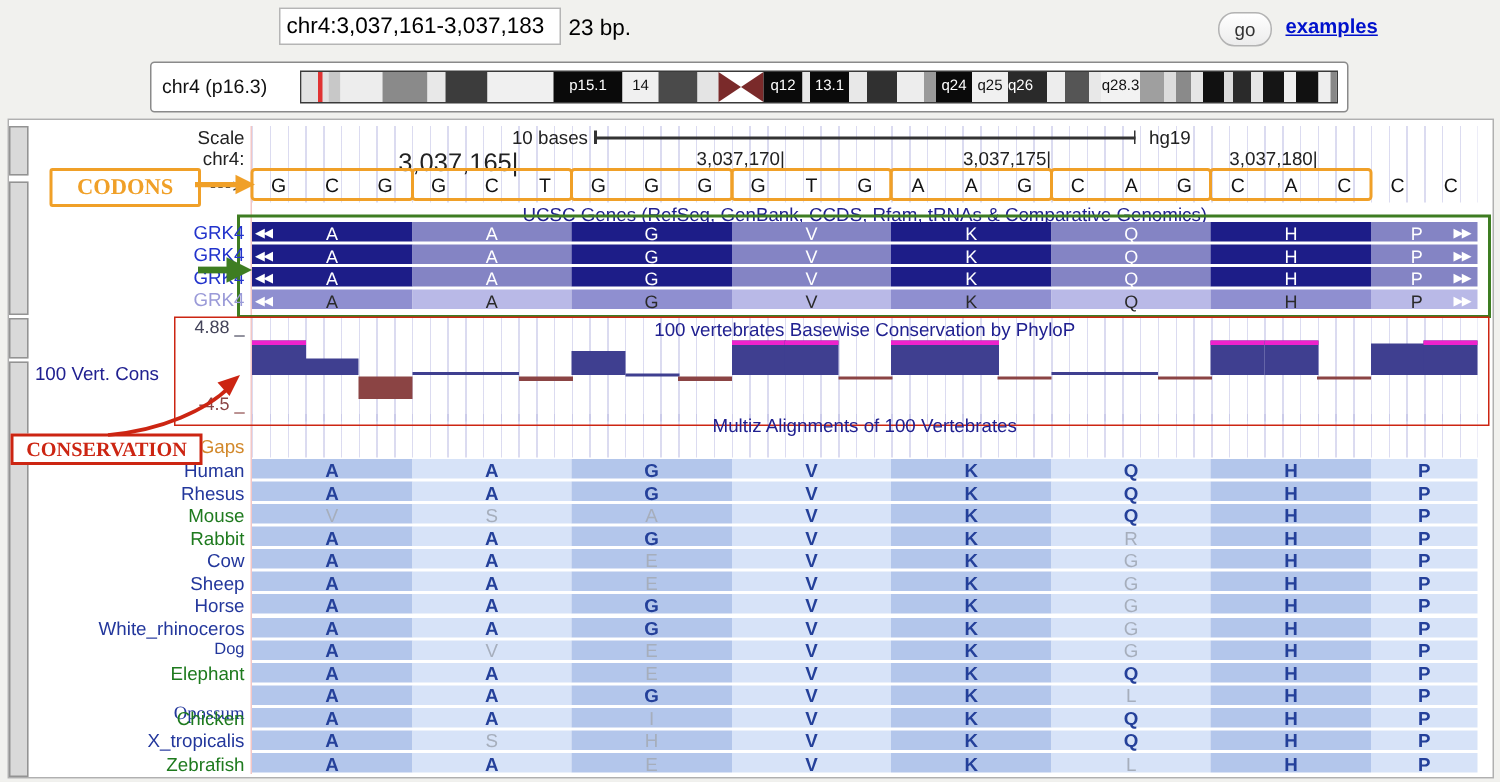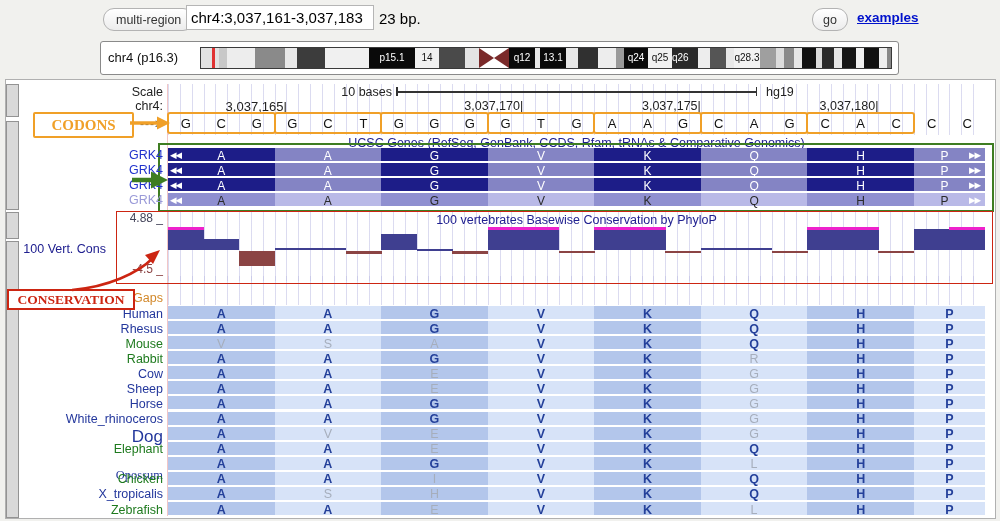--- a/index.html
+++ b/index.html
@@ -21,21 +21,20 @@
   .serifbox{position:absolute;display:flex;align-items:center;justify-content:center;
             font-family:"Liberation Serif",serif;font-weight:bold;text-align:center;background:rgba(255,255,255,.0);}
   .grid{position:absolute;background:repeating-linear-gradient(to right,rgba(190,190,228,.55) 0px,rgba(190,190,228,.55) 1px,transparent 1px,transparent 11.84px);}
   svg{position:absolute;left:0;top:0;pointer-events:none;}
 </style>
 </head>
 <body>
 
 <div id="canvas">
 
-  <div class="btn" style="left:103px;top:8px;">multi-region</div>
   <input id="pos-input" class="inputbox" value="chr4:3,037,161-3,037,183" style="">
   <div class="abs" style="left:379px;top:10px;font-size:15px;color:#000;">23 bp.</div>
   <div class="btn" style="left:812px;top:8px;padding:0 10px;">go</div>
   <div class="abs link" style="left:857px;top:10px;">examples</div>
 
   <div class="abs" style="left:100px;top:41px;width:797px;height:32px;background:#fff;border:1px solid #8a8a8a;border-radius:3px;"></div>
   <div class="abs" style="left:108px;top:50px;font-size:13px;color:#111;">chr4 (p16.3)</div>
   <div id="ideo-strip" class="abs" style="left:200px;top:47px;width:690px;height:20px;border:1px solid #3a3a3a;overflow:hidden;background:#fff;">
       <div style="position: absolute; left: 0px; top: 0px; width: 18px; height: 20px; background: rgb(226, 226, 226); font-size: 10px; line-height: 20px; text-align: center; overflow: visible; white-space: nowrap;"></div>
       <div style="position: absolute; left: 18px; top: 0px; width: 8px; height: 20px; background: rgb(200, 200, 200); font-size: 10px; line-height: 20px; text-align: center; overflow: visible; white-space: nowrap;"></div>
@@ -96,21 +95,21 @@
 
   <div class="rlabel" style="left:60px;top:85px;width:103px;font-size:12.5px;color:#222;">Scale</div>
   <div class="rlabel" style="left:292px;top:85px;width:100px;font-size:12.5px;color:#222;">10 bases</div>
   <div class="abs" style="left:396px;top:91px;width:361px;height:1.5px;background:#333;"></div>
   <div class="abs" style="left:396px;top:87px;width:1.5px;height:9px;background:#333;"></div>
   <div class="abs" style="left:755.5px;top:87px;width:1.5px;height:9px;background:#333;"></div>
   <div class="abs" style="left:766px;top:85px;font-size:12.5px;color:#222;">hg19</div>
   <div class="rlabel" style="left:60px;top:99px;width:103px;font-size:12.5px;color:#222;">chr4:</div>
   <div class="rlabel" style="left:104px;top:117px;width:59px;font-size:12px;color:#333;letter-spacing:1px;">---&gt;</div>
   <div id="ruler-coords">
-      <div style="position: absolute; left: 225.609px; top: 99px; width: 120px; font-size: 13px; color: rgb(34, 34, 34);">3,037,165|</div>
+      <div style="position: absolute; left: 225.609px; top: 99px; width: 120px; text-align: right; font-size: 17px; color: rgb(34, 34, 34);">3,037,165|</div>
       <div style="position: absolute; left: 403.217px; top: 99px; width: 120px; text-align: right; font-size: 12.5px; color: rgb(34, 34, 34);">3,037,170|</div>
       <div style="position: absolute; left: 580.826px; top: 99px; width: 120px; text-align: right; font-size: 12.5px; color: rgb(34, 34, 34);">3,037,175|</div>
       <div style="position: absolute; left: 758.435px; top: 99px; width: 120px; text-align: right; font-size: 12.5px; color: rgb(34, 34, 34);">3,037,180|</div>
     </div>
   <div id="base-row">
       <div style="position: absolute; left: 185.761px; top: 116px; transform: translateX(-50%); font-size: 13px; color: rgb(17, 17, 17);">G</div>
       <div style="position: absolute; left: 221.283px; top: 116px; transform: translateX(-50%); font-size: 13px; color: rgb(17, 17, 17);">C</div>
       <div style="position: absolute; left: 256.804px; top: 116px; transform: translateX(-50%); font-size: 13px; color: rgb(17, 17, 17);">G</div>
       <div style="position: absolute; left: 292.326px; top: 116px; transform: translateX(-50%); font-size: 13px; color: rgb(17, 17, 17);">G</div>
       <div style="position: absolute; left: 327.848px; top: 116px; transform: translateX(-50%); font-size: 13px; color: rgb(17, 17, 17);">C</div>
@@ -264,20 +263,21 @@
       <div style="position: absolute; left: 842.913px; top: 227.027px; width: 35.9217px; height: 23.4728px; background: rgb(63, 63, 144);">
         <div style="position: absolute; left: 0px; top: 0px; width: 100%; height: 3px; background: rgb(238, 34, 204);"></div>
       </div>
       <div style="position: absolute; left: 878.435px; top: 250.5px; width: 35.9217px; height: 2px; background: rgb(139, 68, 68);"></div>
       <div style="position: absolute; left: 913.957px; top: 228.614px; width: 35.9217px; height: 21.8855px; background: rgb(63, 63, 144);"></div>
       <div style="position: absolute; left: 949.478px; top: 227.027px; width: 35.9217px; height: 23.4728px; background: rgb(63, 63, 144);">
         <div style="position: absolute; left: 0px; top: 0px; width: 100%; height: 3px; background: rgb(238, 34, 204);"></div>
       </div>
     </div>
 
+  <div class="title" style="top:277px;">Multiz Alignments of 100 Vertebrates</div>
   <div class="rlabel" style="left:8px;top:291px;width:155px;font-size:12.5px;color:#d2882a;">Gaps</div>
   <div id="multiz-rows">
       <div style="position: absolute; left: 8px; top: 306.5px; width: 155px; text-align: right; font-size: 12.5px; color: rgb(35, 55, 156);">Human</div>
       <div style="position: absolute; left: 168px; top: 306px; width: 106.565px; height: 13px; background: rgb(179, 198, 235);"></div>
       <div style="position: absolute; left: 221.283px; top: 306.5px; transform: translateX(-50%); font-size: 12.5px; font-weight: bold; color: rgb(36, 64, 154);">A</div>
       <div style="position: absolute; left: 274.565px; top: 306px; width: 106.565px; height: 13px; background: rgb(215, 227, 248);"></div>
       <div style="position: absolute; left: 327.848px; top: 306.5px; transform: translateX(-50%); font-size: 12.5px; font-weight: bold; color: rgb(36, 64, 154);">A</div>
       <div style="position: absolute; left: 381.13px; top: 306px; width: 106.565px; height: 13px; background: rgb(179, 198, 235);"></div>
       <div style="position: absolute; left: 434.413px; top: 306.5px; transform: translateX(-50%); font-size: 12.5px; font-weight: bold; color: rgb(36, 64, 154);">G</div>
       <div style="position: absolute; left: 487.696px; top: 306px; width: 106.565px; height: 13px; background: rgb(215, 227, 248);"></div>
@@ -402,21 +402,21 @@
       <div style="position: absolute; left: 487.696px; top: 411.56px; width: 106.565px; height: 13px; background: rgb(215, 227, 248);"></div>
       <div style="position: absolute; left: 540.978px; top: 412.06px; transform: translateX(-50%); font-size: 12.5px; font-weight: bold; color: rgb(36, 64, 154);">V</div>
       <div style="position: absolute; left: 594.261px; top: 411.56px; width: 106.565px; height: 13px; background: rgb(179, 198, 235);"></div>
       <div style="position: absolute; left: 647.543px; top: 412.06px; transform: translateX(-50%); font-size: 12.5px; font-weight: bold; color: rgb(36, 64, 154);">K</div>
       <div style="position: absolute; left: 700.826px; top: 411.56px; width: 106.565px; height: 13px; background: rgb(215, 227, 248);"></div>
       <div style="position: absolute; left: 754.109px; top: 412.06px; transform: translateX(-50%); font-size: 12.5px; font-weight: normal; color: rgb(166, 174, 188);">G</div>
       <div style="position: absolute; left: 807.391px; top: 411.56px; width: 106.565px; height: 13px; background: rgb(179, 198, 235);"></div>
       <div style="position: absolute; left: 860.674px; top: 412.06px; transform: translateX(-50%); font-size: 12.5px; font-weight: bold; color: rgb(36, 64, 154);">H</div>
       <div style="position: absolute; left: 913.957px; top: 411.56px; width: 71.0435px; height: 13px; background: rgb(215, 227, 248);"></div>
       <div style="position: absolute; left: 949.478px; top: 412.06px; transform: translateX(-50%); font-size: 12.5px; font-weight: bold; color: rgb(36, 64, 154);">P</div>
-      <div style="position: absolute; left: 8px; top: 427.14px; width: 155px; text-align: right; font-size: 17px; color: rgb(35, 55, 156);">Dog</div>
+      <div style="position: absolute; left: 8px; top: 427.14px; width: 155px; text-align: right; font-size: 11px; color: rgb(35, 55, 156);">Dog</div>
       <div style="position: absolute; left: 168px; top: 426.64px; width: 106.565px; height: 13px; background: rgb(179, 198, 235);"></div>
       <div style="position: absolute; left: 221.283px; top: 427.14px; transform: translateX(-50%); font-size: 12.5px; font-weight: bold; color: rgb(36, 64, 154);">A</div>
       <div style="position: absolute; left: 274.565px; top: 426.64px; width: 106.565px; height: 13px; background: rgb(215, 227, 248);"></div>
       <div style="position: absolute; left: 327.848px; top: 427.14px; transform: translateX(-50%); font-size: 12.5px; font-weight: normal; color: rgb(166, 174, 188);">V</div>
       <div style="position: absolute; left: 381.13px; top: 426.64px; width: 106.565px; height: 13px; background: rgb(179, 198, 235);"></div>
       <div style="position: absolute; left: 434.413px; top: 427.14px; transform: translateX(-50%); font-size: 12.5px; font-weight: normal; color: rgb(166, 174, 188);">E</div>
       <div style="position: absolute; left: 487.696px; top: 426.64px; width: 106.565px; height: 13px; background: rgb(215, 227, 248);"></div>
       <div style="position: absolute; left: 540.978px; top: 427.14px; transform: translateX(-50%); font-size: 12.5px; font-weight: bold; color: rgb(36, 64, 154);">V</div>
       <div style="position: absolute; left: 594.261px; top: 426.64px; width: 106.565px; height: 13px; background: rgb(179, 198, 235);"></div>
       <div style="position: absolute; left: 647.543px; top: 427.14px; transform: translateX(-50%); font-size: 12.5px; font-weight: bold; color: rgb(36, 64, 154);">K</div>

